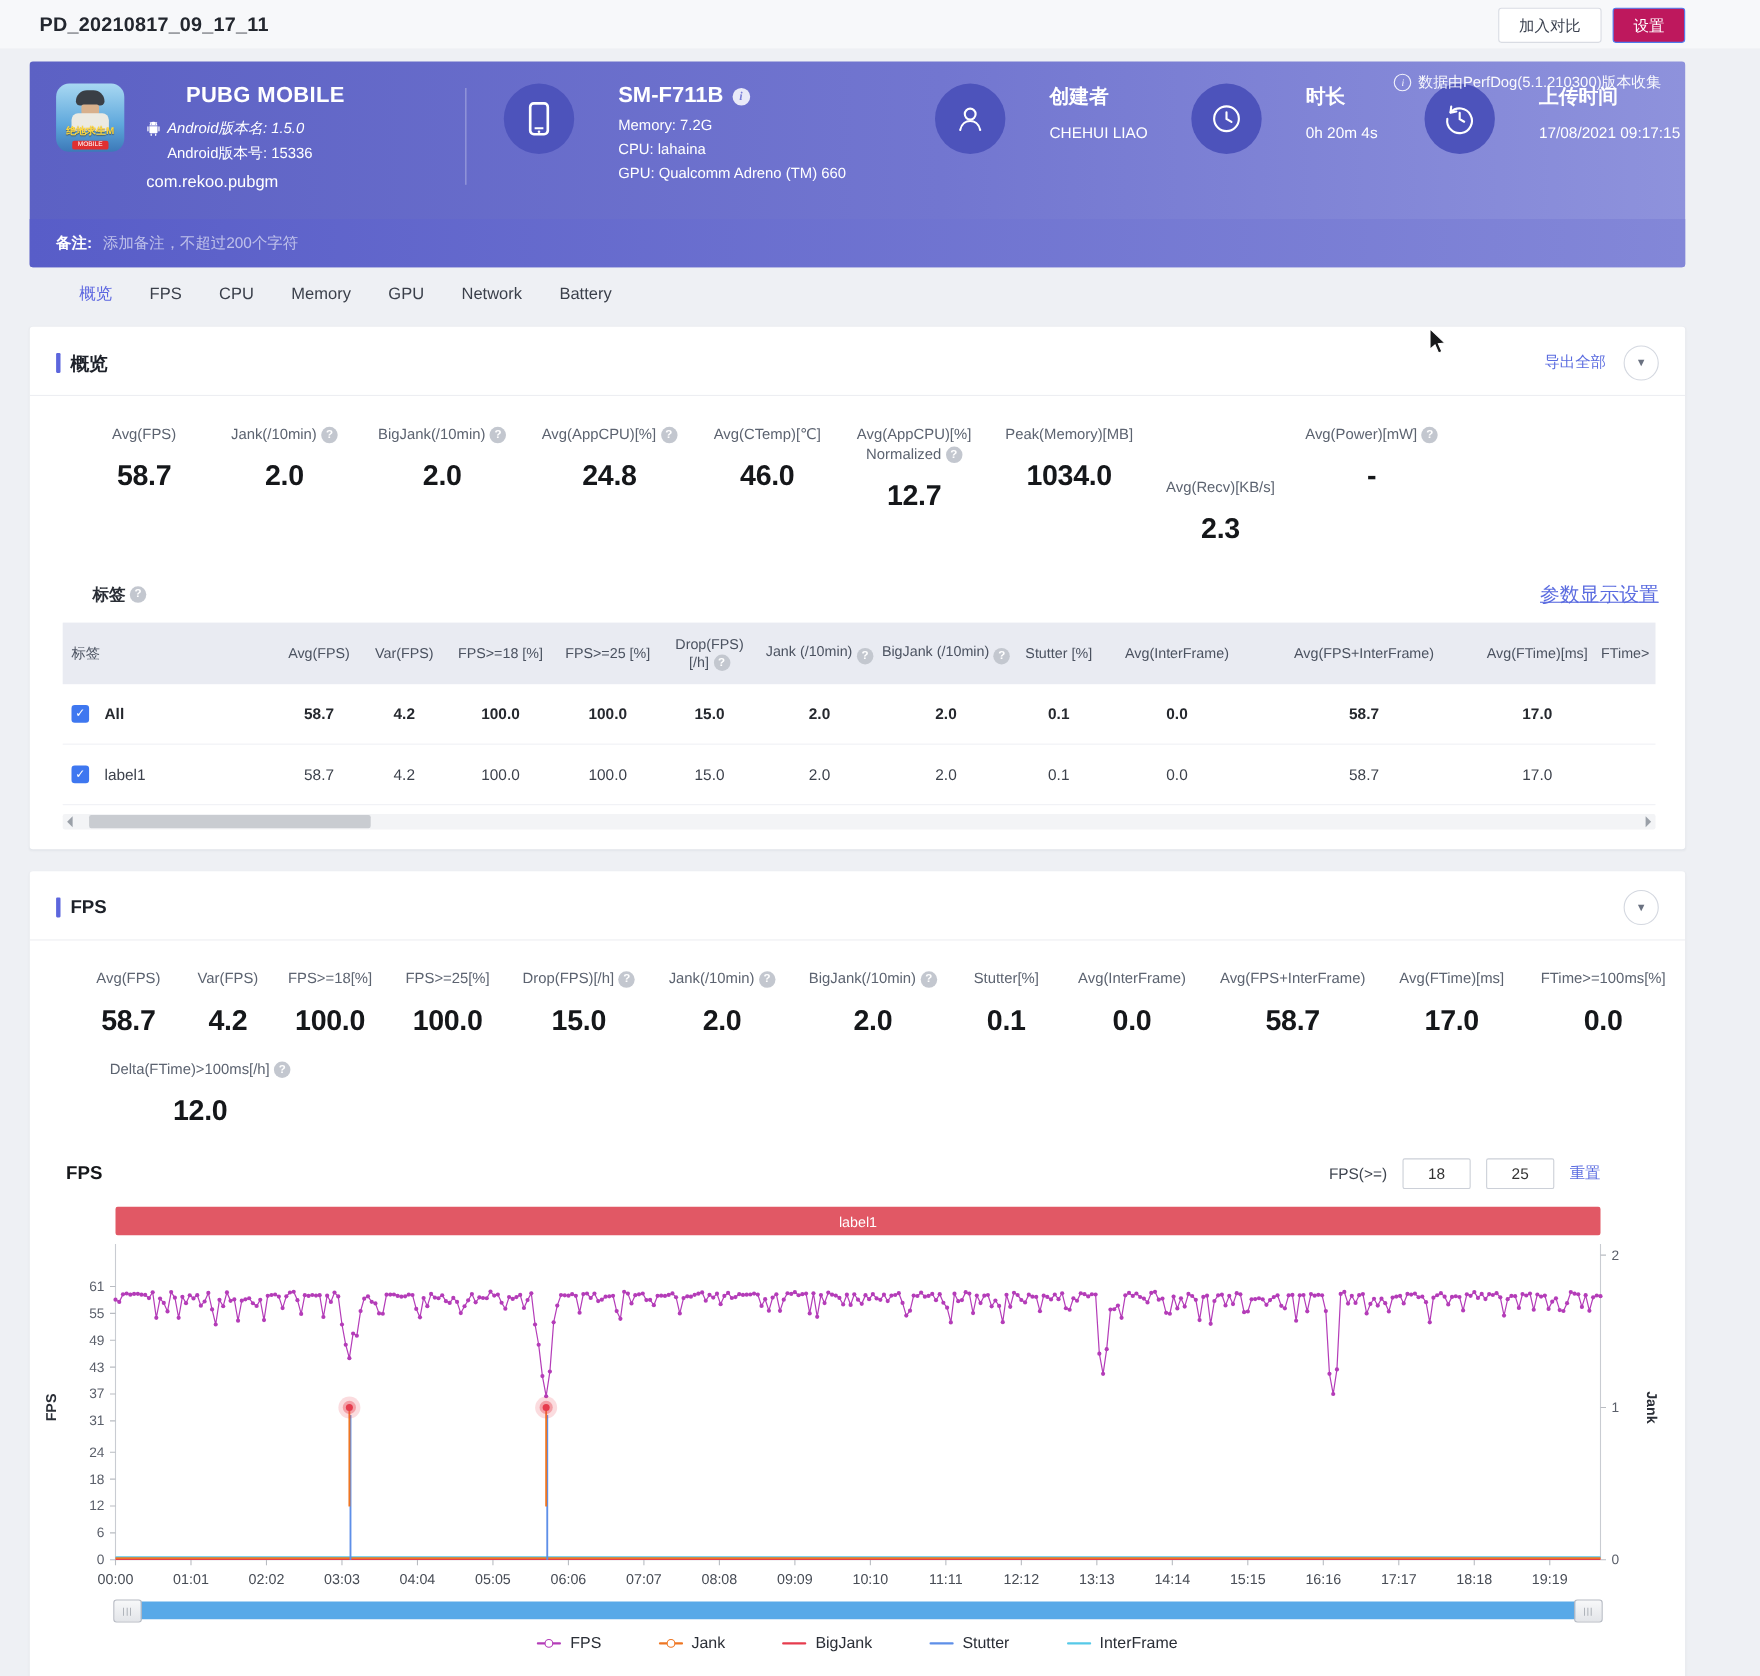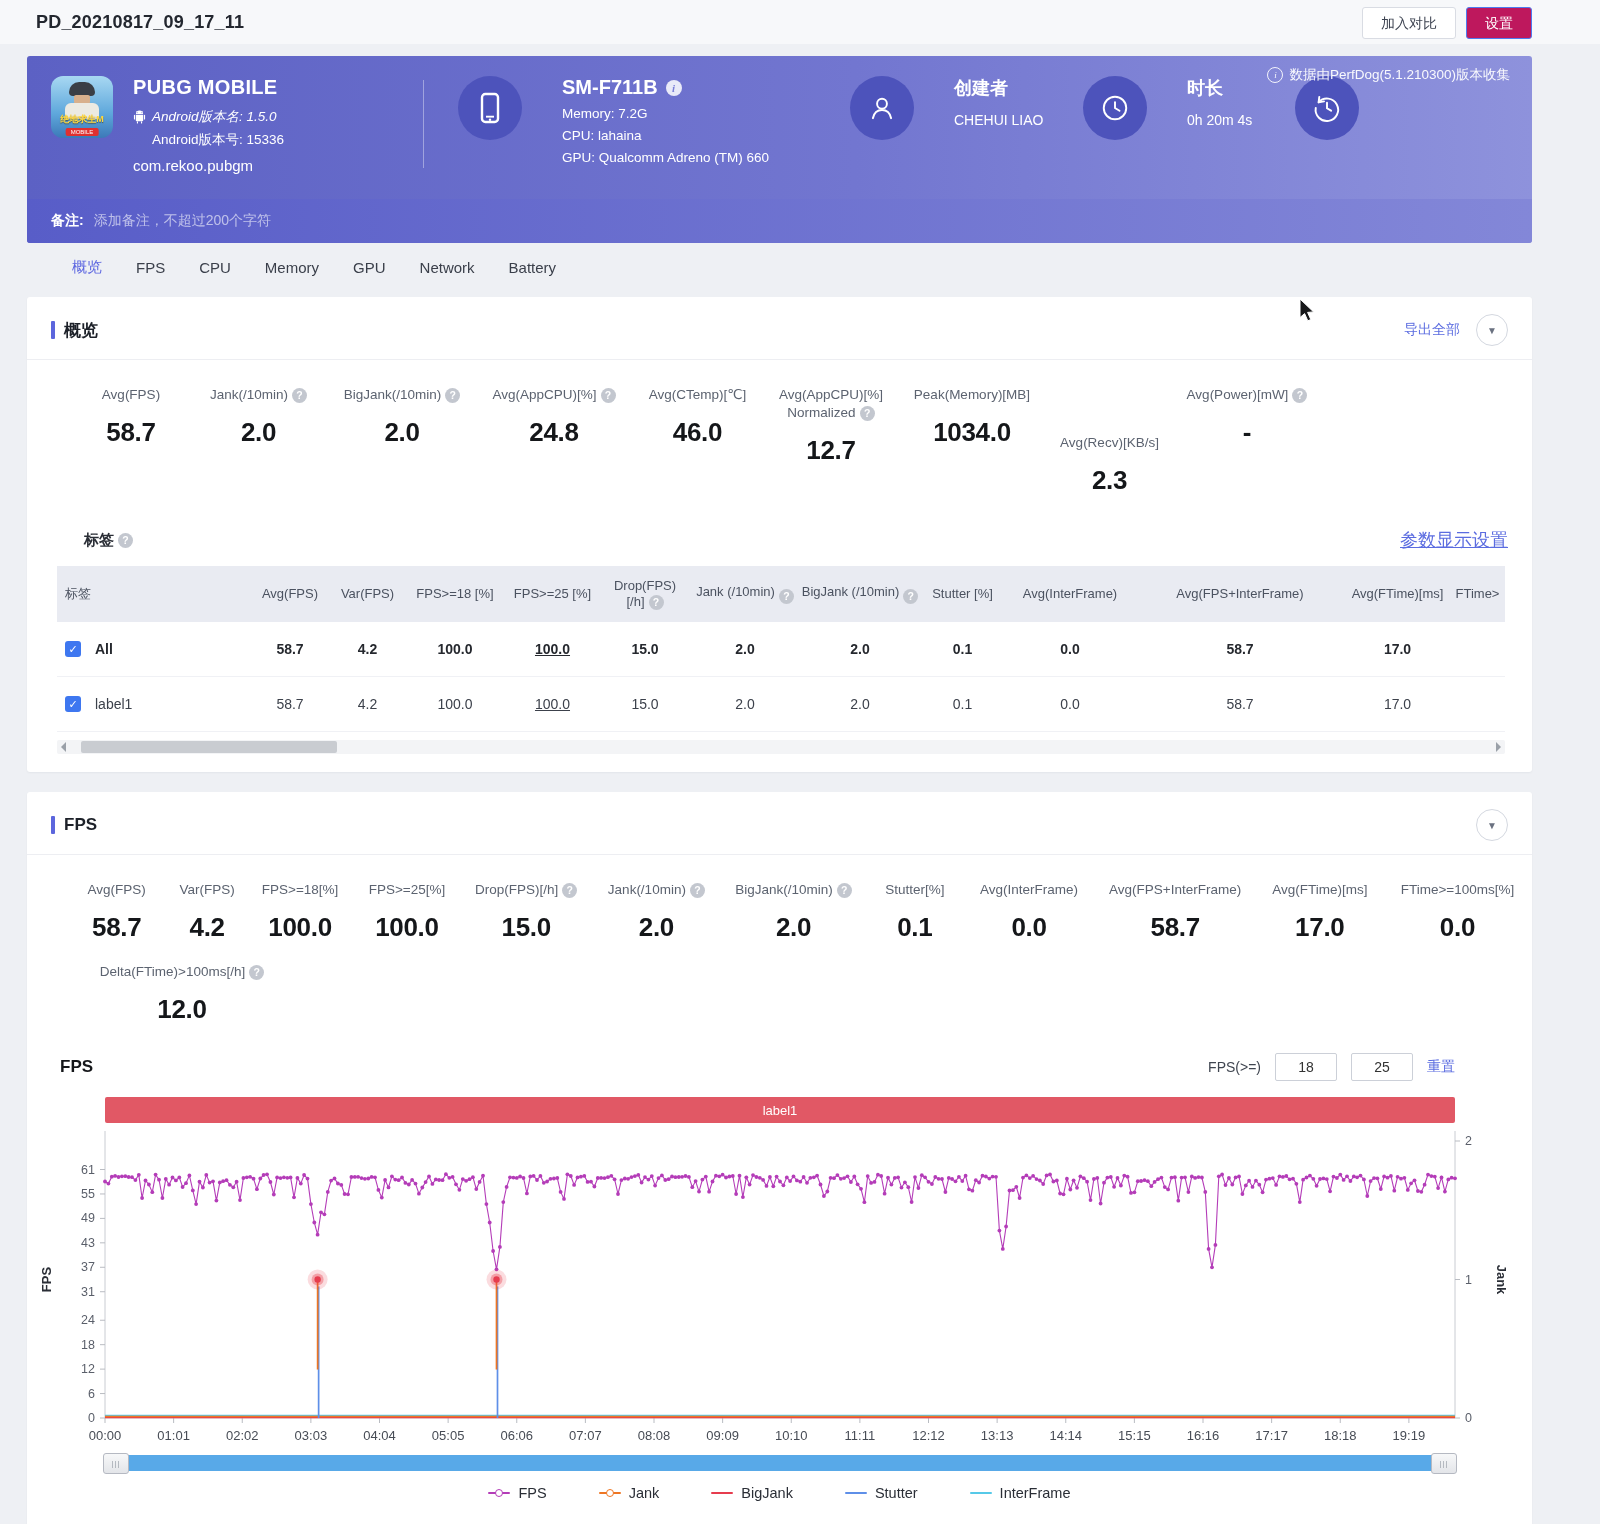--- a/index.html
+++ b/index.html
@@ -17,21 +17,21 @@
   .banner-row{display:flex;padding:20px 0 0 24px;}
   .b-app{width:372px;position:relative;}
   .app-icon{width:62px;height:62px;border-radius:12px;float:left;position:relative;overflow:hidden;
     background:linear-gradient(180deg,#a8d8f2 0%,#5fa8dc 60%,#3c79b8 100%);}
   .helmet{position:absolute;top:6px;left:18px;width:26px;height:14px;background:#3a3f46;border-radius:13px 13px 5px 5px;}
   .face{position:absolute;top:19px;left:23px;width:16px;height:9px;background:#d8b08c;border-radius:2px;}
   .soldier-body{position:absolute;top:27px;left:14px;width:34px;height:16px;background:#eceae2;border-radius:6px 6px 0 0;}
   .icon-title{position:absolute;bottom:12px;width:100%;text-align:center;font-size:9px;font-weight:bold;color:#ffd83d;text-shadow:0 1px 1px rgba(60,40,0,.6);}
   .icon-sub{position:absolute;bottom:2px;left:50%;transform:translateX(-50%);background:#e03030;color:#fff;font-size:6px;line-height:8px;padding:0 5px;border-radius:2px;}
   .app-text{margin-left:82px;}
-  .app-name{font-size:20px;font-weight:bold;letter-spacing:.3px;}
+  .app-name{font-size:20px;font-weight:bold;letter-spacing:.3px;margin-left:36px;}
   .app-line{font-size:13.5px;margin-top:5px;display:flex;align-items:center;gap:6px;}
   .android-ic{width:13px;height:14px;display:inline-block;}
   .pkg{clear:both;font-size:15px;margin-left:82px;margin-top:8px;}
   .vdiv{width:1px;height:88px;background:rgba(255,255,255,.38);margin-top:4px;}
   .b-sec{display:flex;gap:24px;}
   .b-device{width:392px;padding-left:34px;}
   .b-creator{width:233px;}
   .b-duration{width:212px;}
   .b-upload{flex:1;}
   .circle-ic{width:64px;height:64px;border-radius:50%;background:#4d53bb;display:flex;align-items:center;justify-content:center;flex:none;}
@@ -78,21 +78,21 @@
   .labels-row{display:flex;align-items:center;padding:26px 24px 10px 57px;}
   .labels-title{font-size:15px;font-weight:bold;color:#2a2e36;display:flex;align-items:center;}
   .ptable{margin:4px 27px 0 30px;width:1448px;font-size:13px;}
   .prow{display:flex;align-items:center;}
   .prow.head{background:#e9ebf2;height:56px;}
   .prow.body{height:54px;border-bottom:1px solid #f0f1f5;}
   .pcell{text-align:center;color:#4b5260;line-height:16px;}
   .prow.body .pcell{font-size:14px;color:#3c414b;}
   .prow.body.boldrow .pcell{font-weight:bold;color:#25282e;}
   .pcell.c1{text-align:left;padding-left:8px;display:flex;align-items:center;}
-  .c1{width:185px;}.c2{width:80px;}.c3{width:75px;}.c4{width:100px;}.c5{width:95px;text-decoration:underline;}.c6{width:90px;}
+  .c1{width:185px;}.c2{width:80px;}.c3{width:75px;}.c4{width:100px;}.c5{width:95px;}.c6{width:90px;}
   .c7{width:110px;}.c8{width:120px;}.c9{width:85px;}.c10{width:130px;}.c11{width:210px;}.c12{width:105px;}.c13{width:55px;}
   .chk{width:16px;height:16px;background:#3e77f0;border-radius:3px;color:#fff;font-size:11px;display:flex;
     align-items:center;justify-content:center;margin-right:14px;flex:none;cursor:pointer;}
   .hscroll{margin:8px 27px 0 30px;width:1448px;height:14px;background:#f3f4f6;position:relative;border-radius:2px;}
   .hthumb{position:absolute;left:24px;top:1px;width:256px;height:12px;background:#c9ccd1;border-radius:2px;cursor:pointer;}
   .harrow{position:absolute;top:2px;width:0;height:0;border:5px solid transparent;cursor:pointer;}
   .harrow.left{left:4px;border-right-color:#9aa0a8;border-left-width:0;}
   .harrow.right{right:4px;border-left-color:#9aa0a8;border-right-width:0;}
   .table-pad{height:18px;}
   
@@ -212,20 +212,24 @@
           <div class="sec-value">0h 20m 4s</div>
         </div>
       </div>
       <div class="b-sec b-upload">
         <div class="circle-ic">
           <svg width="30" height="30" viewBox="0 0 28 28">
             <path d="M6.2 8.5A10.5 10.5 0 1 1 3.5 14" fill="none" stroke="#fff" stroke-width="1.8" stroke-linecap="round"></path>
             <path d="M6.8 3.6l-.6 5.2 5-1" fill="none" stroke="#fff" stroke-width="1.8" stroke-linecap="round" stroke-linejoin="round"></path>
             <path d="M14 9v5.2l3.8 2.3" fill="none" stroke="#fff" stroke-width="1.8" stroke-linecap="round"></path>
           </svg>
+        </div>
+        <div class="sec-text">
+          <div class="sec-title">上传时间</div>
+          <div class="sec-value">17/08/2021 09:17:15</div>
         </div>
       </div>
     </div>
     <div class="note-bar">
       <span class="note-label">备注:</span>
       <span class="note-ph">添加备注，不超过200个字符</span>
     </div>
   </div>
 
   <div class="tabs" id="tabs">

